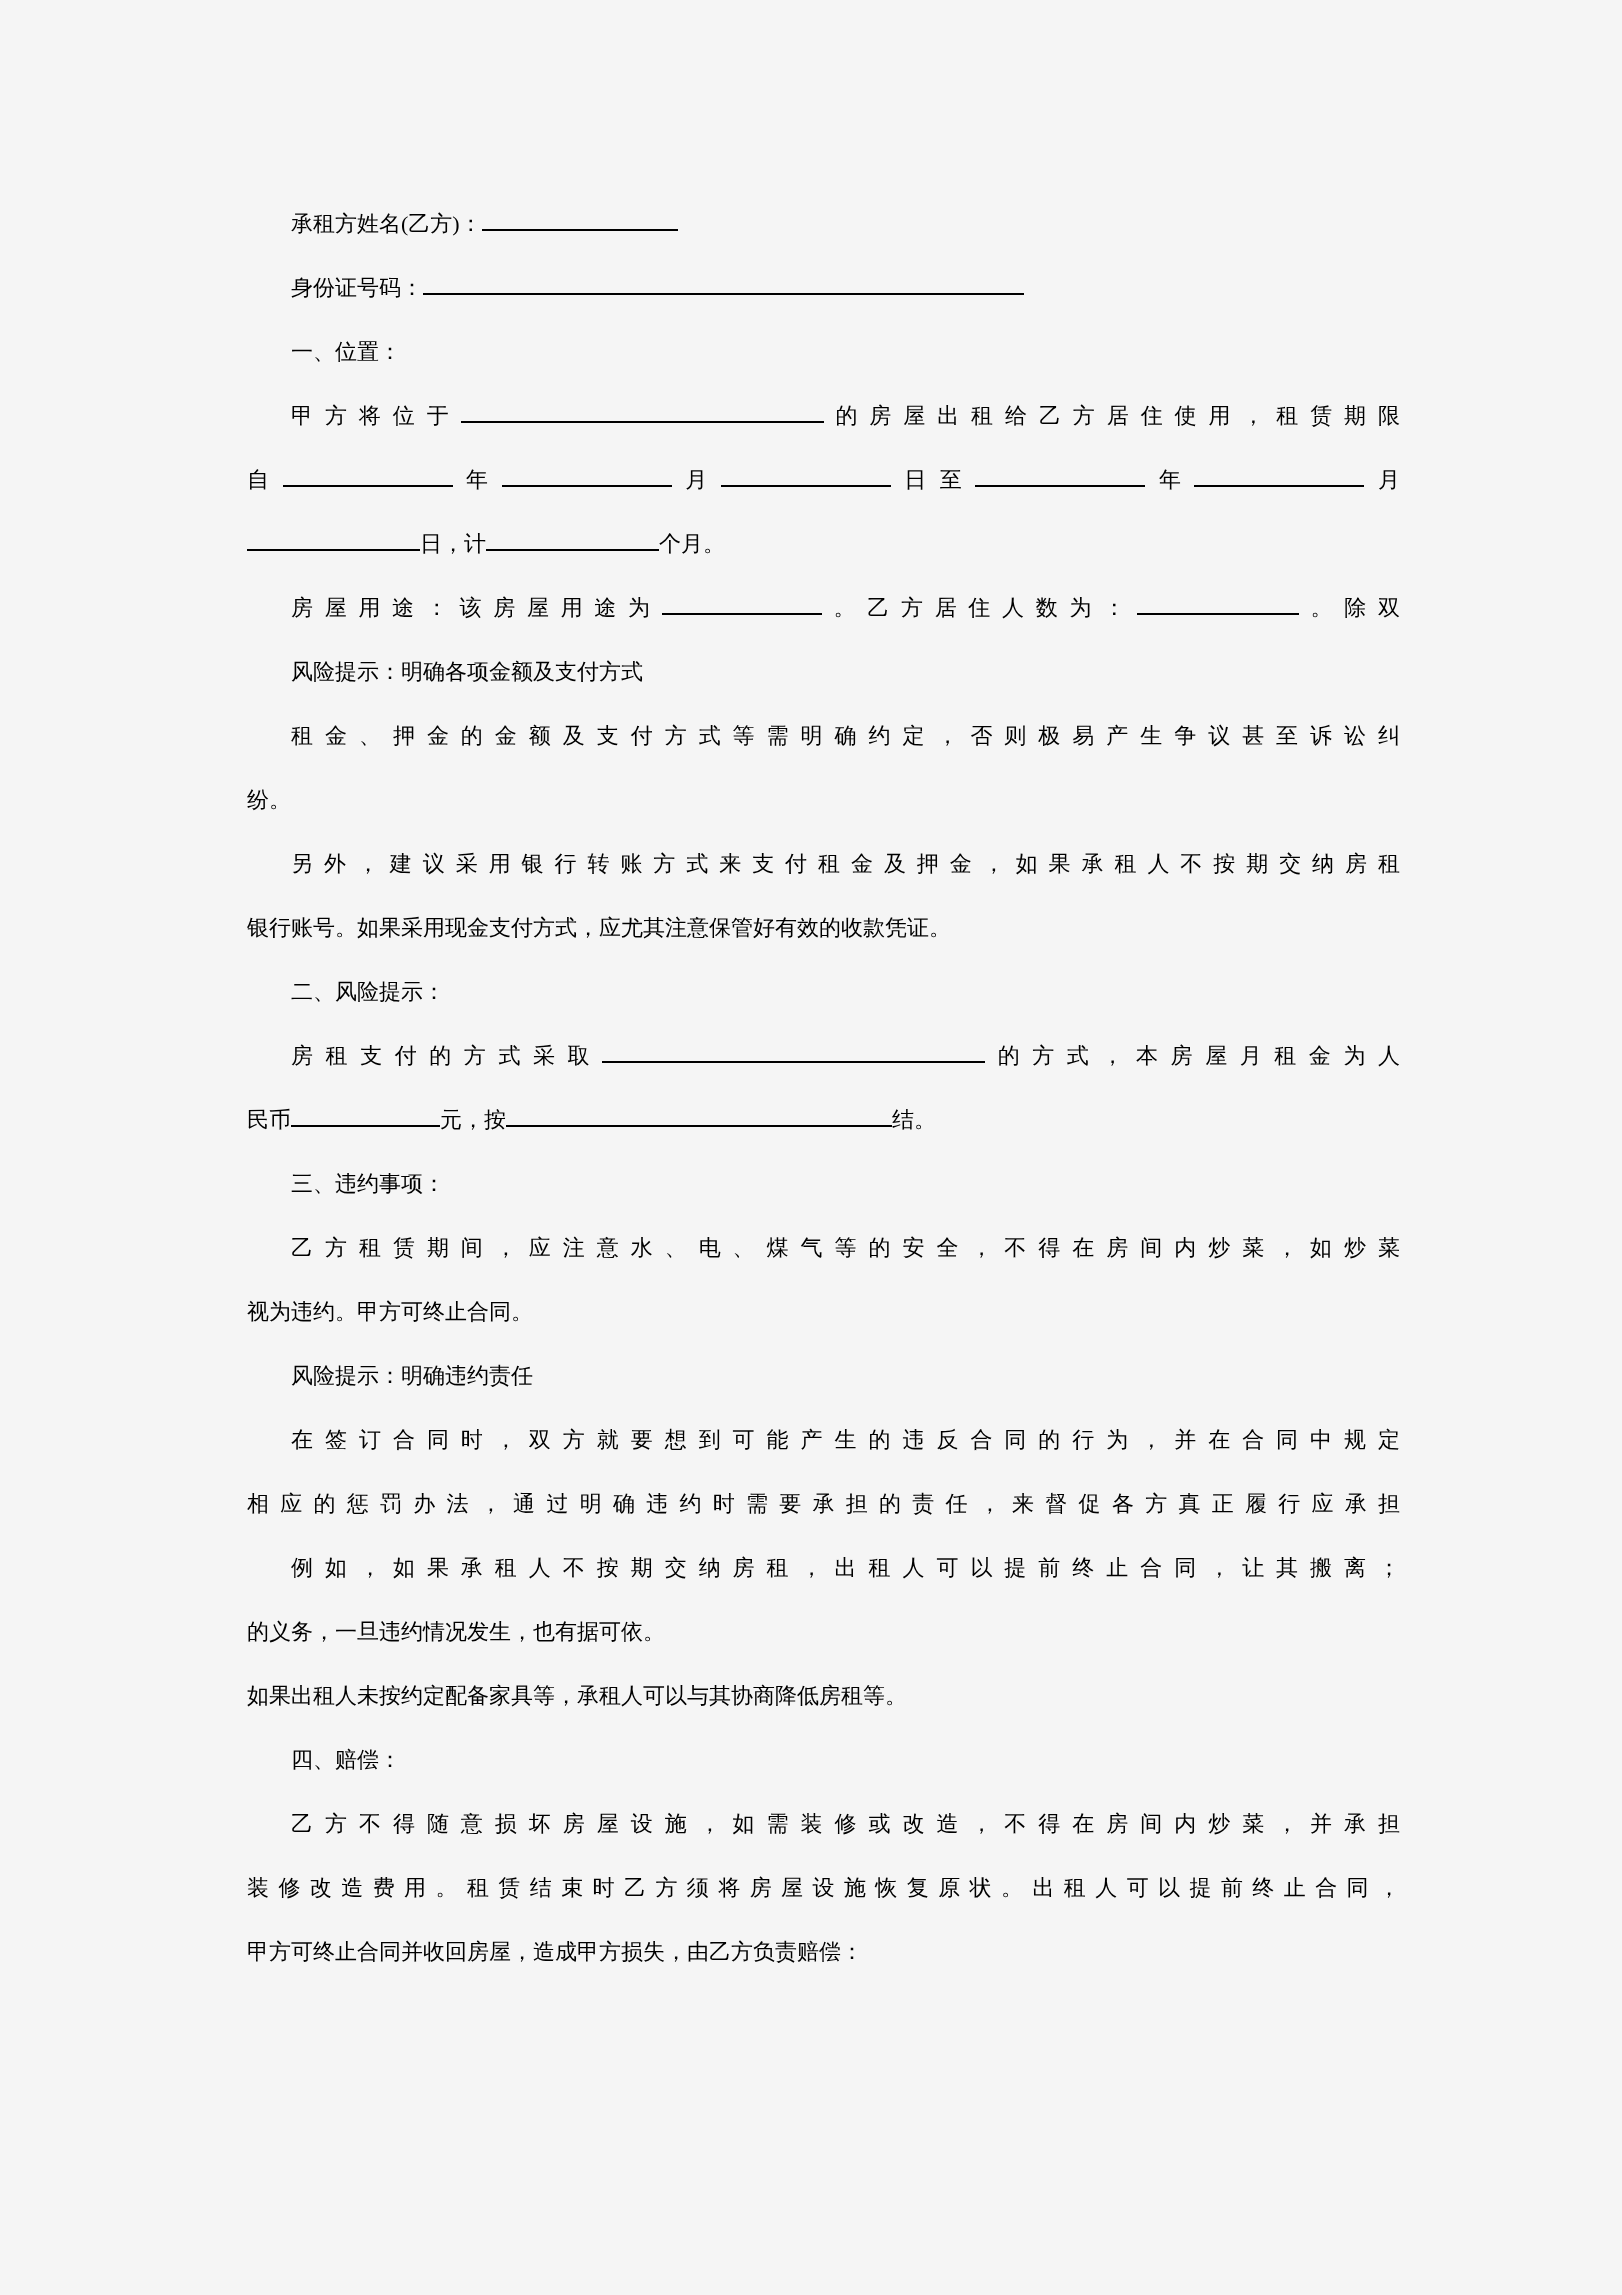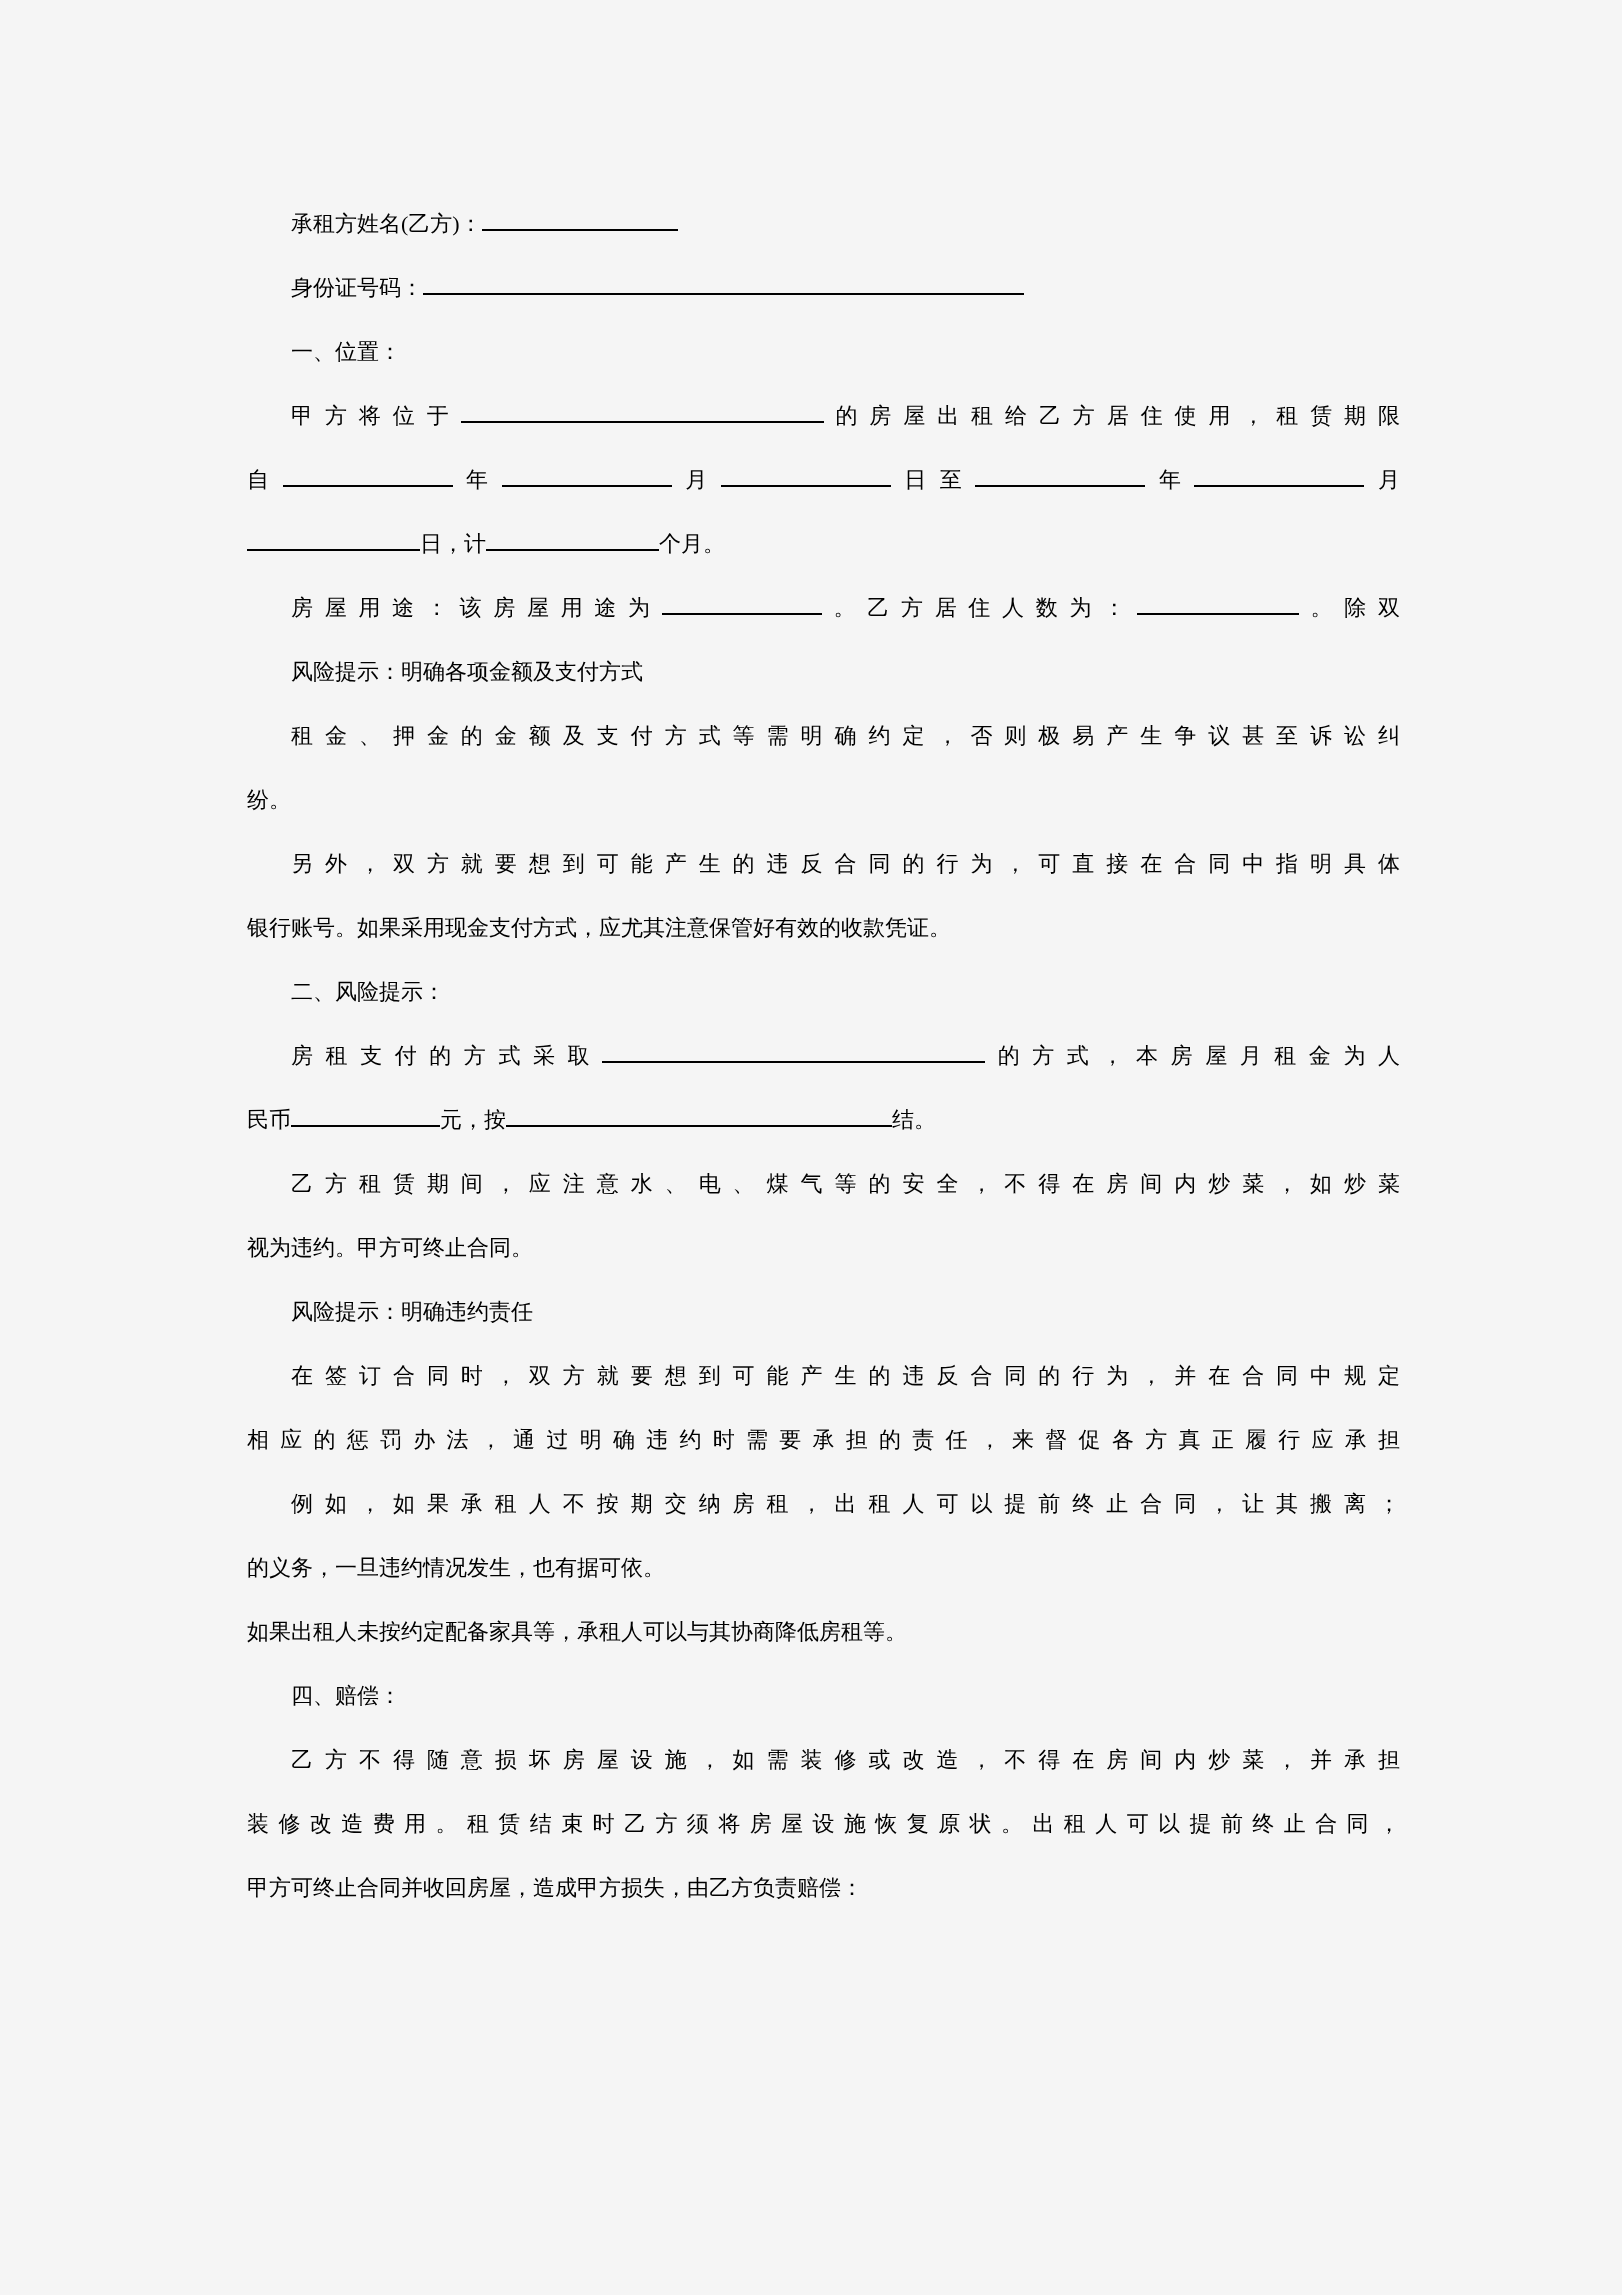--- a/index.html
+++ b/index.html
@@ -46,25 +46,26 @@
     <div class="line indent"><span class="seg">承租方姓名(乙方)：</span><span class="blank" style="width: 196px; border-bottom-color: rgb(0, 0, 0);"></span></div>
     <div class="line indent"><span class="seg">身份证号码：</span><span class="blank" style="width: 601px; border-bottom-color: rgb(0, 0, 0);"></span></div>
     <div class="line indent"><span class="seg">一、位置：</span></div>
     <div class="line indent fill"><span class="seg">甲方将位于</span><span class="blank" style="width: 363px; border-bottom-color: rgb(0, 0, 0);"></span><span class="seg">的房屋出租给乙方居住使用，租赁期限</span></div>
     <div class="line fill"><span class="seg">自</span><span class="blank" style="width: 170px; border-bottom-color: rgb(0, 0, 0);"></span><span class="seg">年</span><span class="blank" style="width: 170px; border-bottom-color: rgb(0, 0, 0);"></span><span class="seg">月</span><span class="blank" style="width: 170px; border-bottom-color: rgb(0, 0, 0);"></span><span class="seg">日至</span><span class="blank" style="width: 170px; border-bottom-color: rgb(0, 0, 0);"></span><span class="seg">年</span><span class="blank" style="width: 170px; border-bottom-color: rgb(0, 0, 0);"></span><span class="seg">月</span></div>
     <div class="line"><span class="blank" style="width: 173px; border-bottom-color: rgb(0, 0, 0);"></span><span class="seg">日，计</span><span class="blank" style="width: 173px; border-bottom-color: rgb(0, 0, 0);"></span><span class="seg">个月。</span></div>
     <div class="line indent fill"><span class="seg">房屋用途：该房屋用途为</span><span class="blank" style="width: 160px; border-bottom-color: rgb(0, 0, 0);"></span><span class="seg">。乙方居住人数为：</span><span class="blank" style="width: 162px; border-bottom-color: rgb(0, 0, 0);"></span><span class="seg">。除双</span></div>
     <div class="line indent"><span class="seg">风险提示：明确各项金额及支付方式</span></div>
     <div class="line indent fill"><span class="seg">租金、押金的金额及支付方式等需明确约定，否则极易产生争议甚至诉讼纠</span></div>
     <div class="line"><span class="seg">纷。</span></div>
-    <div class="line indent fill"><span class="seg">另外，双方就要想到可能产生的违反合同的行为，可直接在合同中指明具体</span></div>
+    <div class="line indent fill"><span class="seg">另外，建议采用银行转账方式来支付租金及押金，如果承租人不按期交纳房租</span></div>
     <div class="line"><span class="seg">银行账号。如果采用现金支付方式，应尤其注意保管好有效的收款凭证。</span></div>
     <div class="line indent"><span class="seg">二、风险提示：</span></div>
     <div class="line indent fill"><span class="seg">房租支付的方式采取</span><span class="blank" style="width: 383px; border-bottom-color: rgb(0, 0, 0);"></span><span class="seg">的方式，本房屋月租金为人</span></div>
     <div class="line"><span class="seg">民币</span><span class="blank" style="width: 149px; border-bottom-color: rgb(0, 0, 0);"></span><span class="seg">元，按</span><span class="blank" style="width: 386px; border-bottom-color: rgb(0, 0, 0);"></span><span class="seg">结。</span></div>
+    <div class="line indent"><span class="seg">三、违约事项：</span></div>
     <div class="line indent fill"><span class="seg">乙方租赁期间，应注意水、电、煤气等的安全，不得在房间内炒菜，如炒菜</span></div>
     <div class="line"><span class="seg">视为违约。甲方可终止合同。</span></div>
     <div class="line indent"><span class="seg">风险提示：明确违约责任</span></div>
     <div class="line indent fill"><span class="seg">在签订合同时，双方就要想到可能产生的违反合同的行为，并在合同中规定</span></div>
     <div class="line fill"><span class="seg">相应的惩罚办法，通过明确违约时需要承担的责任，来督促各方真正履行应承担</span></div>
     <div class="line indent fill"><span class="seg">例如，如果承租人不按期交纳房租，出租人可以提前终止合同，让其搬离；</span></div>
     <div class="line"><span class="seg">的义务，一旦违约情况发生，也有据可依。</span></div>
     <div class="line"><span class="seg">如果出租人未按约定配备家具等，承租人可以与其协商降低房租等。</span></div>
     <div class="line indent"><span class="seg">四、赔偿：</span></div>
     <div class="line indent fill"><span class="seg">乙方不得随意损坏房屋设施，如需装修或改造，不得在房间内炒菜，并承担</span></div>

